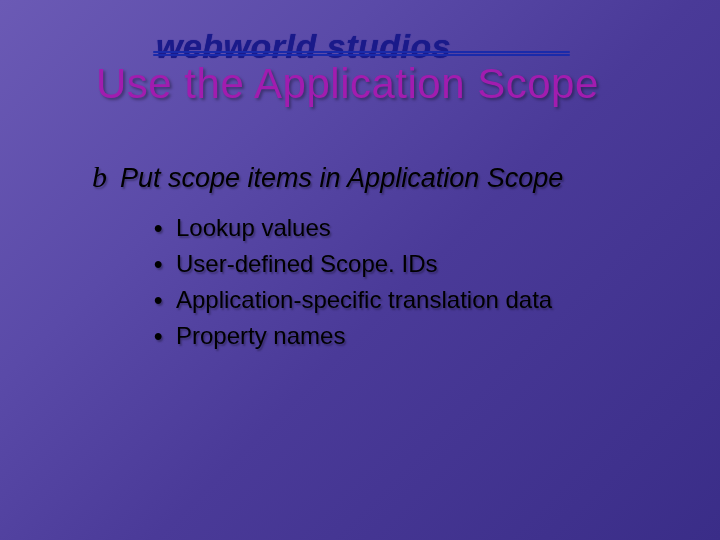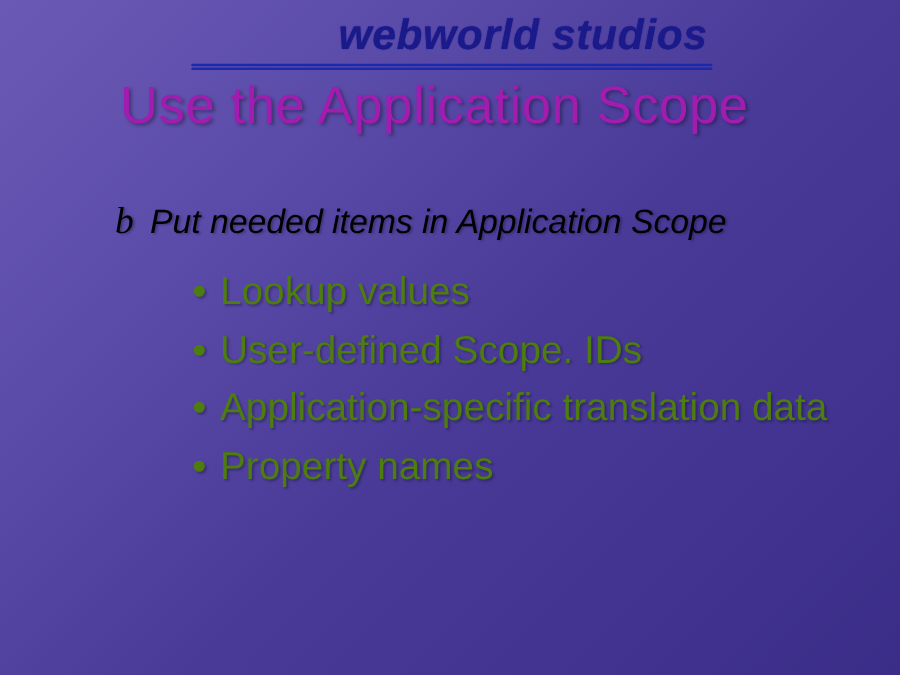--- a/index.html
+++ b/index.html
@@ -4,26 +4,26 @@
 <style>
   * { margin: 0; padding: 0; box-sizing: border-box; }
   html, body { width: 720px; height: 540px; overflow: hidden; }
   body {
     background: linear-gradient(135deg, #6b5ab5 0%, #5a4aa8 30%, #4a3a98 55%, #3a2d88 100%);
     position: relative;
     font-family: Verdana, Geneva, sans-serif;
   }
   .logo-wrap {
     position: absolute;
-    top: 6px;
+    top: 24px;
     left: 156px;
     width: 410px;
     height: 44px;
     display: flex;
-    justify-content: flex-end;
+    justify-content: flex-start;
     align-items: center;
   }
   .logo-text {
     font-family: "Trebuchet MS", "Lucida Sans", sans-serif;
     font-size: 34px;
     font-weight: 700;
     font-style: italic;
     letter-spacing: 0.5px;
     color: #1a1a8a;
     white-space: nowrap;
@@ -80,23 +80,23 @@
   .main-point .first-line { white-space: nowrap; }
   .main-point .cont {
     display: block;
     padding-left: 28px;
   }
   .sub-list {
     margin-top: 14px;
     padding-left: 62px;
   }
   .sub-item {
-    font-size: 31px;
+    font-size: 24px;
     line-height: 1.5;
-    color: #4d7c0f;
+    color: #000000;
     text-shadow: 1.5px 1.5px 2px rgba(0,0,0,0.3);
   }
   .dot {
     display: inline-block;
     width: 22px;
     font-weight: 700;
   }
   .subsub {
     margin-top: 2px;
     padding-left: 94px;
@@ -120,21 +120,21 @@
 <div class="logo-underline">
   <div class="bar"></div>
   <div class="bar"></div>
 </div>
 
 <div class="title">Use the Application Scope</div>
 
 <div class="body-text">
   <div class="main-point">
     <span class="first-line">
-      <span class="b-marker">b</span><span>Put needed items in Application Scope</span>
+      <span class="b-marker">b</span><span>Put scope items in Application Scope</span>
     </span>
   </div>
 
   <div class="sub-list">
     <div class="sub-item">
       <span class="dot">•</span><span>Lookup values</span>
     </div>
     <div class="sub-item">
       <span class="dot">•</span><span>User-defined Scope. IDs</span>
     </div>

